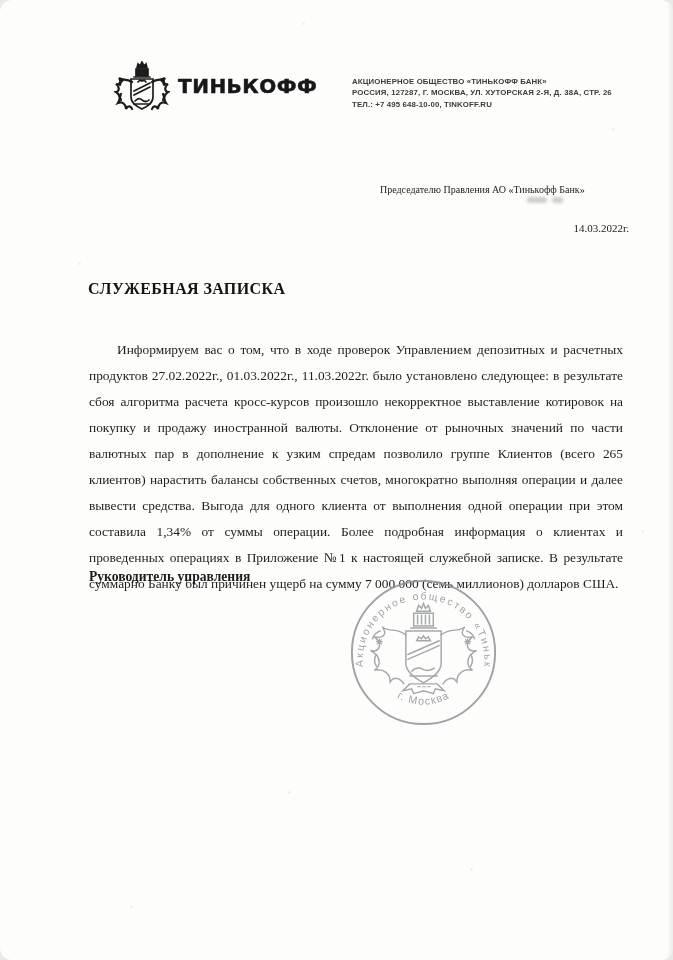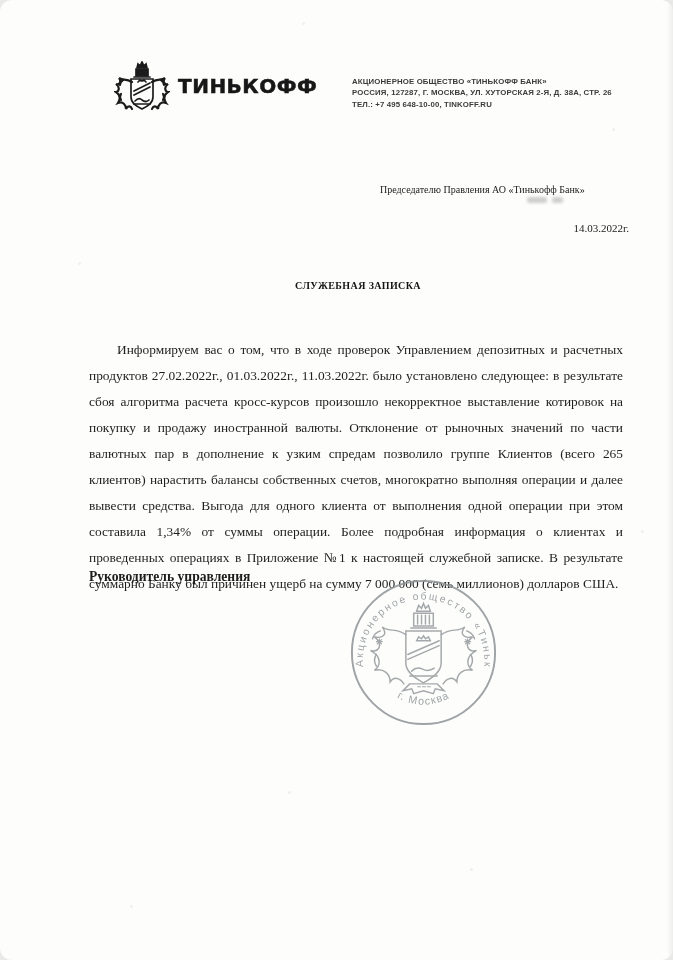--- a/index.html
+++ b/index.html
@@ -44,21 +44,21 @@
   .redaction.r1{left:527px;top:197px;width:20px;}
   .redaction.r2{left:552px;top:197px;width:11px;}
 
   .doc-date{
     position:absolute;right:44px;top:222px;
     font-size:11px;color:#222;
   }
 
   .doc-title{
     position:absolute;left:88px;top:280px;width:540px;
-    text-align:center;font-weight:700;font-size:10px;
+    font-weight:700;font-size:16px;
     letter-spacing:.4px;color:#141414;
   }
 
   .body-text{
     position:absolute;left:89px;top:324px;width:534px;
     font-size:13.4px;line-height:26px;
     text-align:justify;text-indent:28px;color:#1e1e1e;
   }
 
   .signature{

